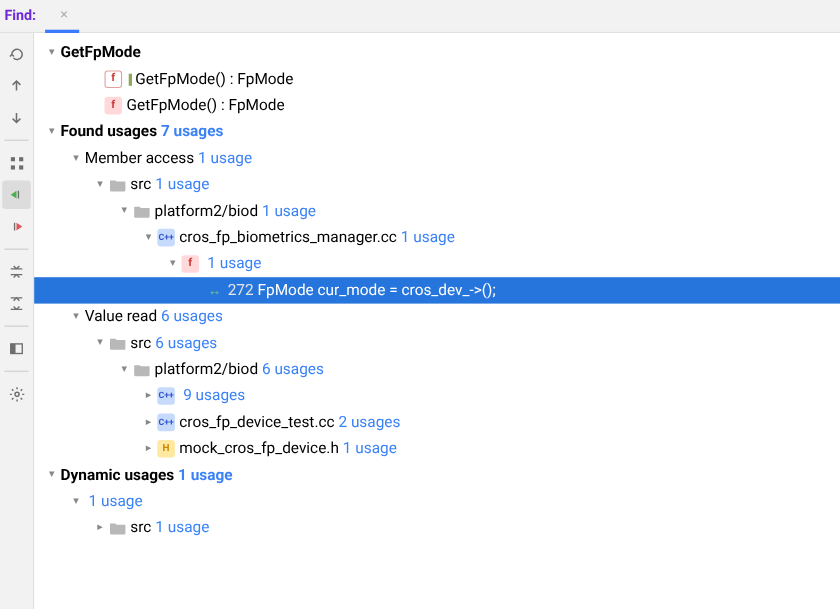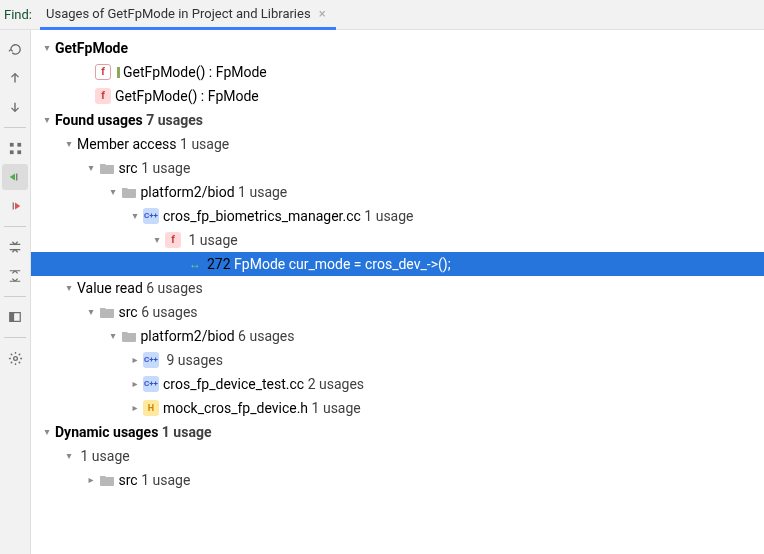--- a/index.html
+++ b/index.html
@@ -1,49 +1,48 @@
 <!DOCTYPE html>
 <html><head>
 <meta charset="utf-8">
 <style>
 * { margin: 0; padding: 0; box-sizing: border-box; font-family: -apple-system, BlinkMacSystemFont, "Segoe UI", Roboto, sans-serif; }
 body { background: #fff; width: 764px; height: 554px; overflow: hidden; display: flex; flex-direction: column; }
 .header { display: flex; align-items: center; background: #f2f2f2; border-bottom: 1px solid #e0e0e0; height: 30px; }
-.find-label { font-weight: normal; font-size: 13px; padding: 0 8px 0 4px; color: #14532d; }
+.find-label { font-weight: bold; font-size: 13px; padding: 0 8px 0 4px; color: #6d28d9; }
 .tab { display: flex; align-items: center; background: #f2f2f2; border-bottom: 3px solid #3b7cff; height: 30px; padding: 0 10px 0 6px; font-size: 13px; color: #333; }
 .tab-close { margin-left: 8px; color: #aaa; font-size: 13px; cursor: pointer; }
 .main { display: flex; flex: 1; overflow: hidden; }
 .toolbar { width: 31px; background: #f2f2f2; border-right: 1px solid #e0e0e0; display: flex; flex-direction: column; align-items: center; padding-top: 6px; gap: 3px; }
 .tool-btn { width: 26px; height: 26px; display: flex; align-items: center; justify-content: center; color: #6e6e6e; border-radius: 3px; }
 .tool-btn.sel { background: #dcdcdc; }
 .tool-divider { width: 22px; height: 1px; background: #ccc; margin: 4px 0; }
 .tree { flex: 1; overflow: auto; padding: 6px 0; font-size: 14px; line-height: 24px; color: #000; }
 .row { display: flex; align-items: center; height: 24px; white-space: nowrap; padding-right: 10px; }
 .row.selected { background: #2675dc; color: #fff; }
-.row.selected .gray { color: #000000; }
+.row.selected .gray { color: #e5e5e5; }
 .chev { width: 16px; display: inline-flex; justify-content: center; color: #888; font-size: 10px; }
 .bold { font-weight: bold; }
-.gray { color: #404040; }
+.gray { color: #3b82f6; }
 .icon-box { width: 16px; height: 16px; display: inline-flex; align-items: center; justify-content: center; font-size: 10px; border-radius: 3px; margin-right: 4px; }
 .ficon { background: #ffd9d9; color: #cc3333; font-weight: bold; }
 .ficon.outline { background: #fff; border: 1px solid #e0a0a0; }
 .folder-icon { color: #888; }
 .cpp-icon { background: #c6dafc; color: #3355cc; font-weight: bold; font-size: 8px; padding: 1px; }
 .h-icon { background: #ffe8a0; color: #cc8800; font-weight: bold; font-size: 9px; }
 .lock-bar { display: inline-block; width: 3px; height: 11px; background: #8ea85a; margin-right: 3px; margin-left: 2px; }
 .code-arrow { color: #7ec97e; margin-right: 6px; font-size: 12px; }
 svg { display: block; }
 </style>
 </head>
 <body>
 
 <div class="header">
   <span class="find-label">Find:</span>
   <div class="tab">
-    <span>Usages of GetFpMode in Project and Libraries</span>
     <span class="tab-close">×</span>
   </div>
 </div>
 
 <div class="main">
   <div class="toolbar">
     <div class="tool-btn">
         <svg width="15" height="15" viewBox="0 0 16 16">
           <path fill="none" stroke="#6e6e6e" stroke-width="1.4" d="M3 8a5 5 0 1 1 1.5 3.5M3 8l-2 2M3 8l2 2"></path>
         </svg>

